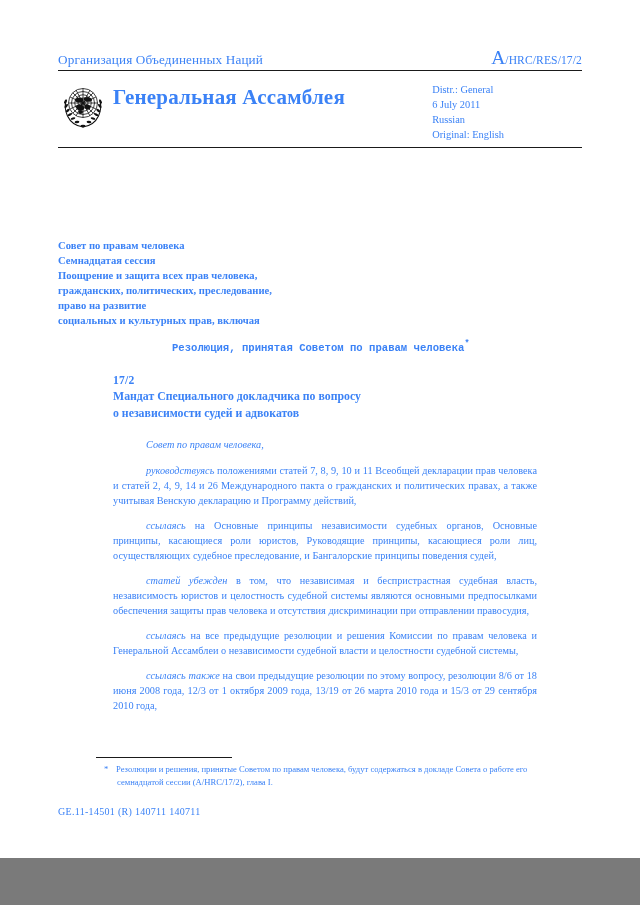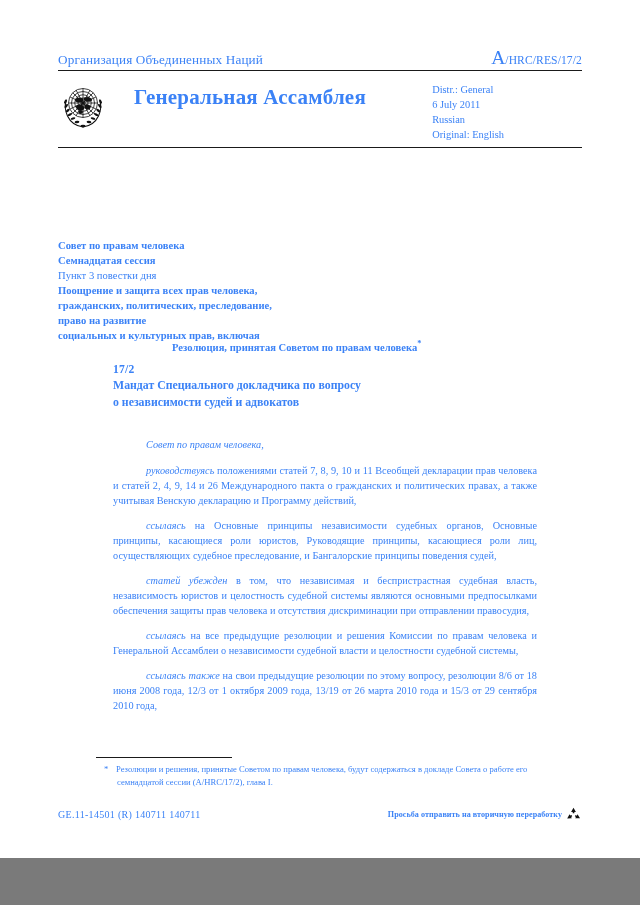--- a/index.html
+++ b/index.html
@@ -67,21 +67,21 @@
     height: 50px;
     flex: 0 0 50px;
     margin-top: 2px;
   }
   .emblem svg { display: block; }
 
   .assembly-title {
     font-size: 21px;
     font-weight: bold;
     letter-spacing: 0.2px;
-    margin-left: 26px;
+    margin-left: 5px;
     margin-top: 6px;
     white-space: nowrap;
   }
   .distr-block {
     margin-left: auto;
     font-size: 10.4px;
     line-height: 1.44;
     padding-top: 4px;
     padding-right: 78px;
     white-space: nowrap;
@@ -105,32 +105,33 @@
   .session-block .line { white-space: nowrap; }
 
   
   .adopted-line {
     position: absolute;
     left: 172px;
     top: 339px;
     font-size: 10.6px;
     font-weight: bold;
     white-space: nowrap;
+    font-family: Liberation Mono, monospace;
   }
   .adopted-line sup {
     font-size: 8.4px;
     font-weight: bold;
     vertical-align: super;
   }
 
   
   .res-title {
     position: absolute;
     left: 113px;
-    top: 363px;
+    top: 374px;
     width: 420px;
   }
   .res-num {
     font-size: 11.6px;
     font-weight: bold;
     letter-spacing: 0.2px;
   }
   .res-heading {
     font-size: 11.8px;
     font-weight: bold;
@@ -291,21 +292,20 @@
         <div>Russian</div>
         <div>Original: English</div>
       </div>
     </div>
     <div class="rule-bottom"></div>
   </div>
 
   <div class="session-block">
     <div class="line b">Совет по правам человека</div>
     <div class="line b">Семнадцатая сессия</div>
-    <div class="line">Пункт 3 повестки дня</div>
     <div class="line b">Поощрение и защита всех прав человека,</div>
     <div class="line b">гражданских, политических, преследование,</div>
     <div class="line b">право на развитие</div>
     <div class="line b">социальных и культурных прав, включая</div>
   </div>
 
   <div class="adopted-line">
     <span>Резолюция, принятая Советом по правам человека</span><sup>*</sup>
   </div>
 
@@ -342,27 +342,15 @@
   </div>
 
   <div class="footnote-rule"></div>
   <div class="footnote">
     <span class="star">*</span>
     <span class="ftext">Резолюции и решения, принятые Советом по правам человека, будут содержаться в докладе Совета о работе его семнадцатой сессии (A/HRC/17/2), глава I.</span>
   </div>
 
   <div class="footer">
     <div class="ge-number">GE.11-14501  (R)  140711  140711</div>
-    <div class="recycle-wrap">
-      <span class="recycle-text">Просьба отправить на вторичную переработку</span>
-      <span>
-        <svg class="recycle-icon" viewBox="0 0 24 24" aria-hidden="true">
-          <g fill="#111111">
-            <path d="M12 2.4 L15.4 8.3 L13.2 8.3 L13.2 10.1 L10.9 10.1 L10.9 8.3 L8.6 8.3 Z"></path>
-            <path d="M3.1 17.6 L6.4 11.6 L7.5 13.5 L9.1 12.6 L10.2 14.5 L8.6 15.5 L9.7 17.4 Z"></path>
-            <path d="M21.2 17.3 L14.4 17.4 L15.5 15.5 L13.9 14.5 L15 12.6 L16.6 13.6 L17.7 11.7 Z"></path>
-          </g>
-        </svg>
-      </span>
-    </div>
   </div>
 
 </div>
 
 </body></html>

